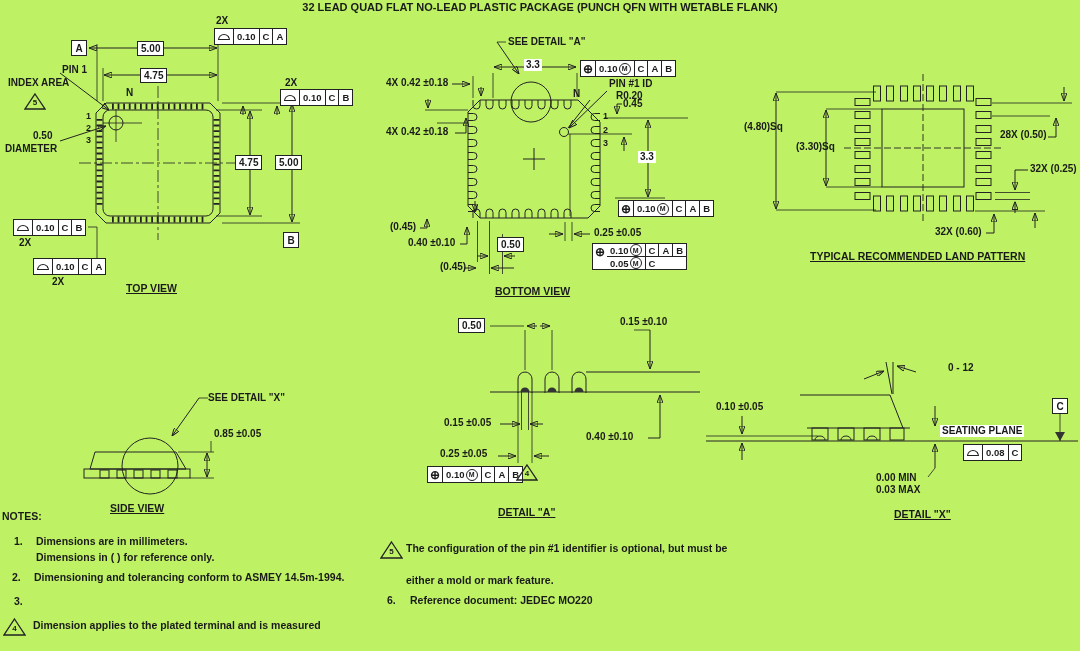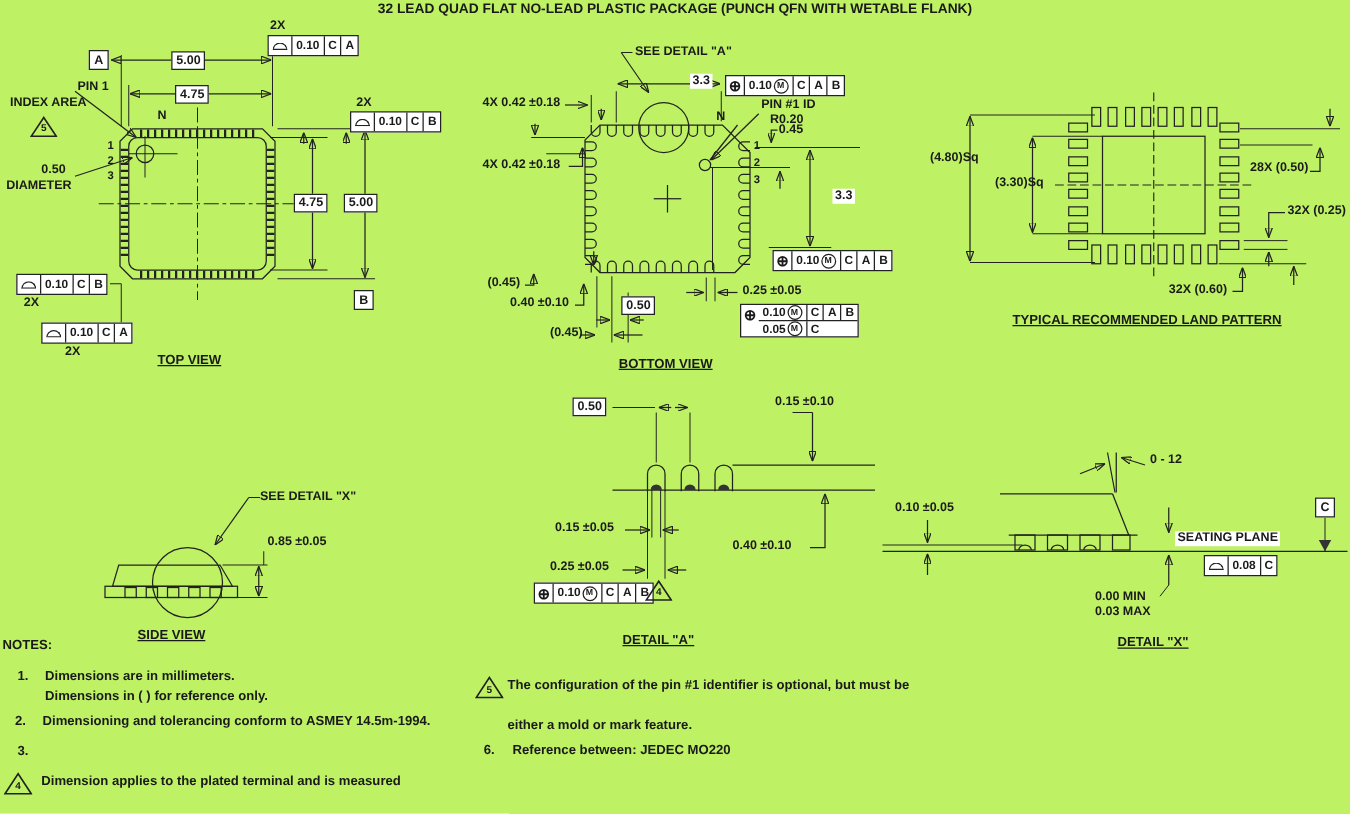--- a/index.html
+++ b/index.html
@@ -7,21 +7,21 @@
         font-family:Liberation Sans, sans-serif;color:#1a1a1a;}
   #art{position:absolute;left:0;top:0;}
   #art line,#art path,#art rect,#art circle{stroke:#222;fill:none;stroke-width:1;}
   #art .leads{stroke-width:6;stroke-dasharray:1.8 3.8;}
   #art .thin{stroke-width:0.8;}
   #art .dash{stroke-width:0.8;stroke-dasharray:12 3 3 3;}
   #art .cdash{stroke-width:0.9;stroke-dasharray:7 3;}
   #art .fill{fill:#333;stroke:none;}
   .lbl{position:absolute;font-size:10px;font-weight:bold;white-space:nowrap;line-height:12px;}
   .s9{font-size:9px;}
-  .bg{background:#fff;padding:0 2px;margin-left:28px;}
+  .bg{background:#fff;padding:0 2px;}
   .cap{font-size:10.5px;text-decoration:underline;}
   .title{position:absolute;left:0;right:0;top:1px;text-align:center;font-size:11px;font-weight:bold;}
   .bdim{position:absolute;border:1.3px solid #222;background:#fff;padding:0 3px;
         font-size:10px;font-weight:bold;line-height:13px;white-space:nowrap;}
   .dbox{position:absolute;border:1.4px solid #222;background:#fff;width:14px;height:14px;
         display:flex;align-items:center;justify-content:center;font-size:10px;font-weight:bold;}
   .fcf{position:absolute;display:flex;align-items:stretch;border:1.2px solid #222;background:#fff;
        font-size:9.5px;font-weight:bold;}
   .fcf .cell{display:flex;align-items:center;justify-content:center;padding:0 3px;
              border-left:1.2px solid #222;height:15px;}
@@ -439,21 +439,21 @@
   <span class="cell">B</span>
 </div>
 <div class="flag" style="left:516px;top:463px">
   <svg width="22" height="19">
         <path d="M11 2 L21 17 L1 17 Z" fill="none" stroke="#222" stroke-width="1.3"></path>
       </svg>
   <span class="fnum">4</span>
 </div>
 <div class="lbl cap" style="left:498px;top:506px">DETAIL "A"</div>
 
-<div class="lbl" style="left:920px;top:362px">0 - 12</div>
+<div class="lbl" style="left:948px;top:362px">0 - 12</div>
 <div class="lbl" style="left:716px;top:401px">0.10 ±0.05</div>
 <div class="dbox" style="left:1052px;top:398px">C</div>
 <div class="lbl" style="left:940px;top:425px;background:#fff;padding:0 2px">SEATING PLANE</div>
 <div class="fcf" style="left:963px;top:444px">
   <span class="cell">
         <span class="psym"></span>
       </span>
   <span class="cell">0.08</span>
   <span class="cell">C</span>
 </div>
@@ -477,15 +477,15 @@
 <div class="lbl note" style="left:33px;top:619px">Dimension applies to the plated terminal and is measured</div>
 <div class="flag" style="left:380px;top:540px">
   <svg width="23" height="20">
         <path d="M11.5 2 L22 18 L1 18 Z" fill="none" stroke="#222" stroke-width="1.3"></path>
       </svg>
   <span class="fnum" style="top:7px">5</span>
 </div>
 <div class="lbl note" style="left:406px;top:542px">The configuration of the pin #1 identifier is optional, but must be</div>
 <div class="lbl note" style="left:406px;top:574px">either a mold or mark feature.</div>
 <div class="lbl note" style="left:387px;top:594px">6.</div>
-<div class="lbl note" style="left:410px;top:594px">Reference between: JEDEC MO220</div>
+<div class="lbl note" style="left:410px;top:594px">Reference document: JEDEC MO220</div>
 
 </div>
 
 </body></html>

